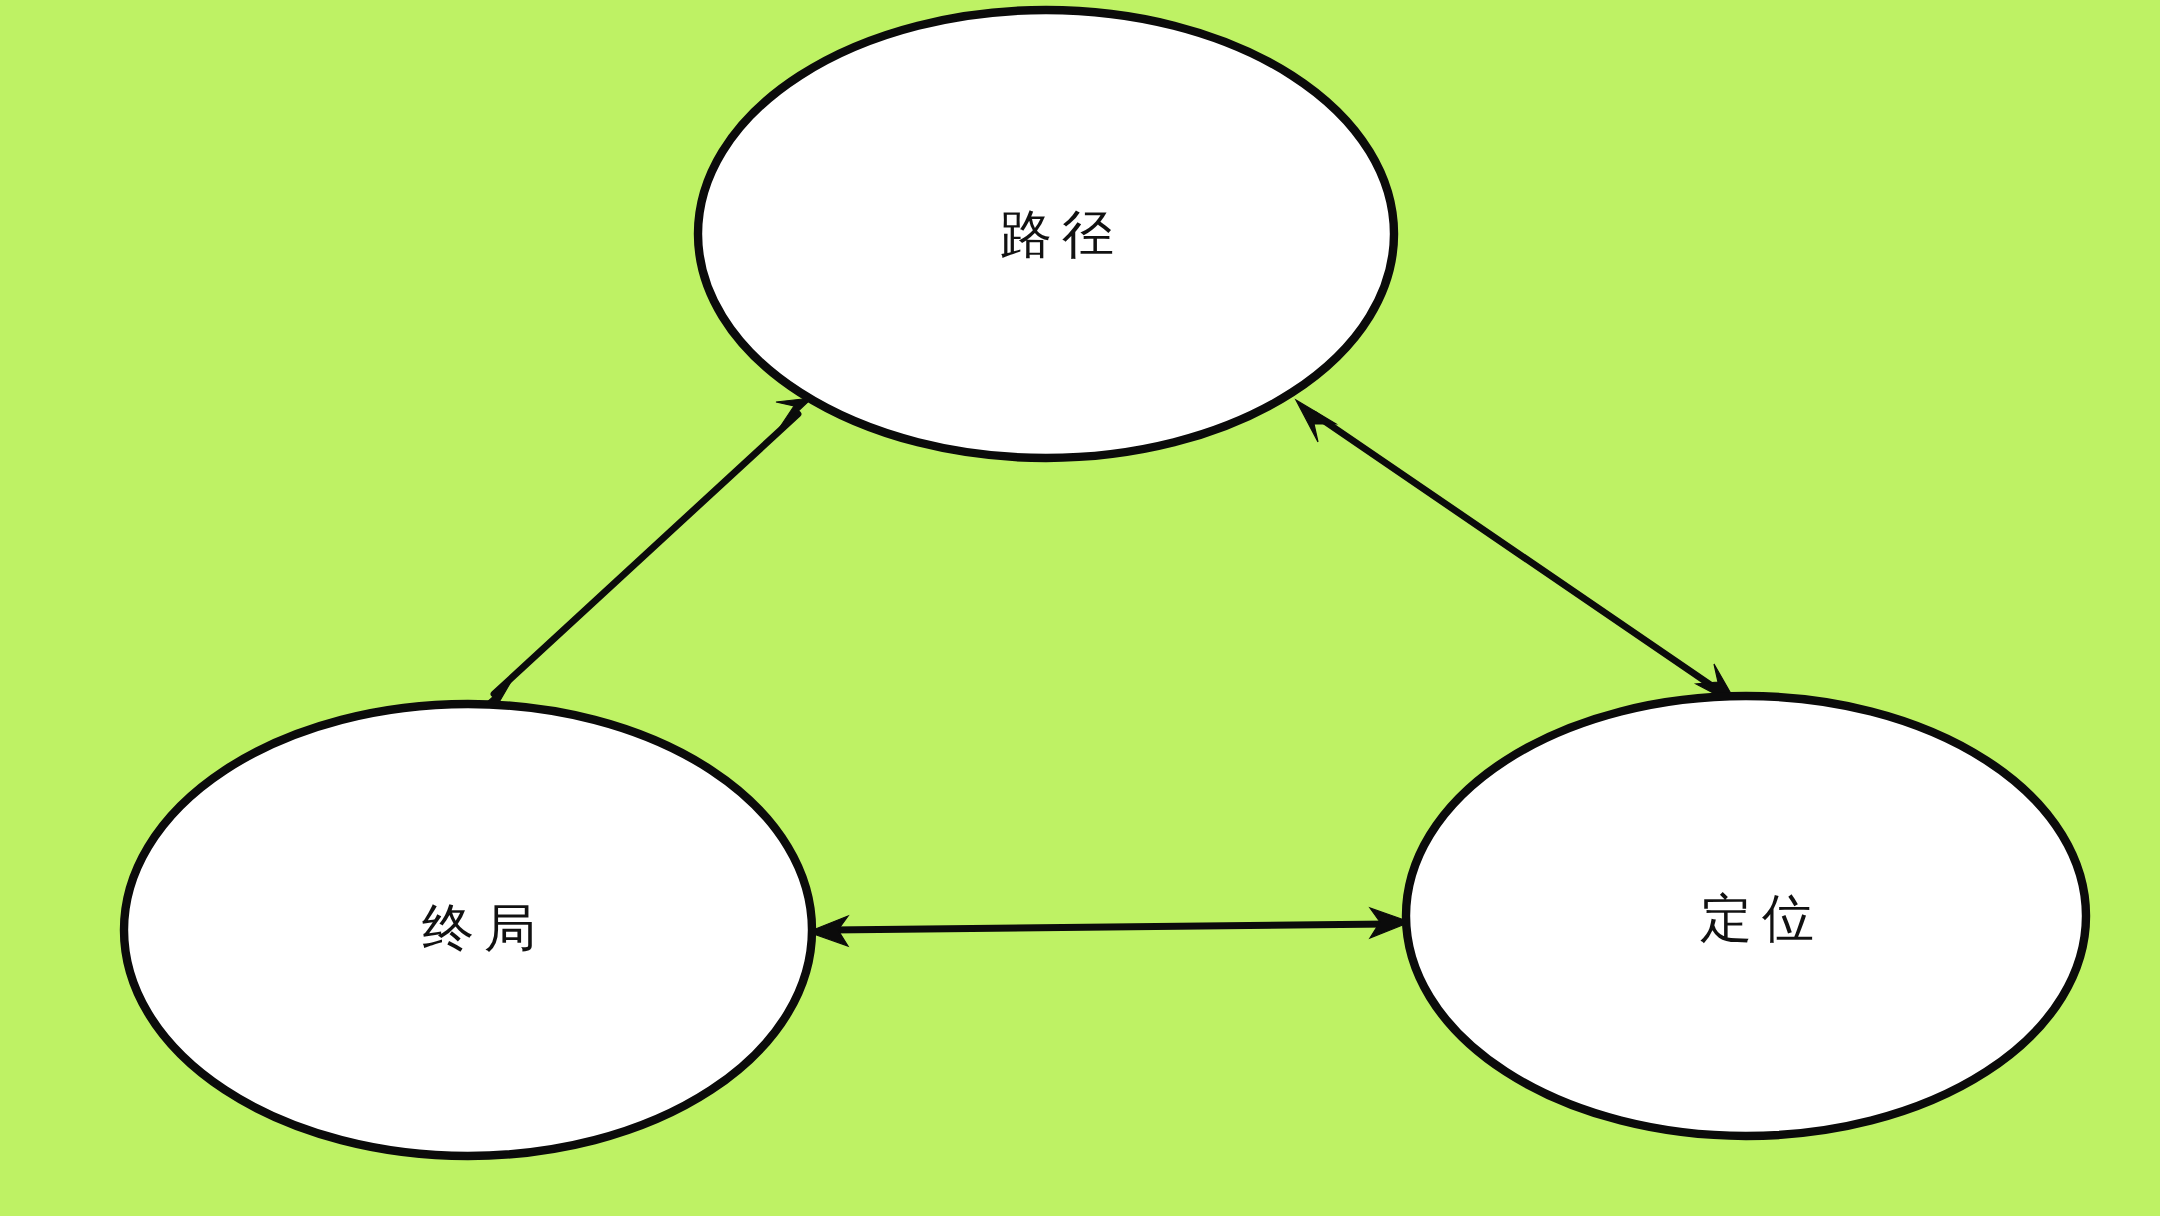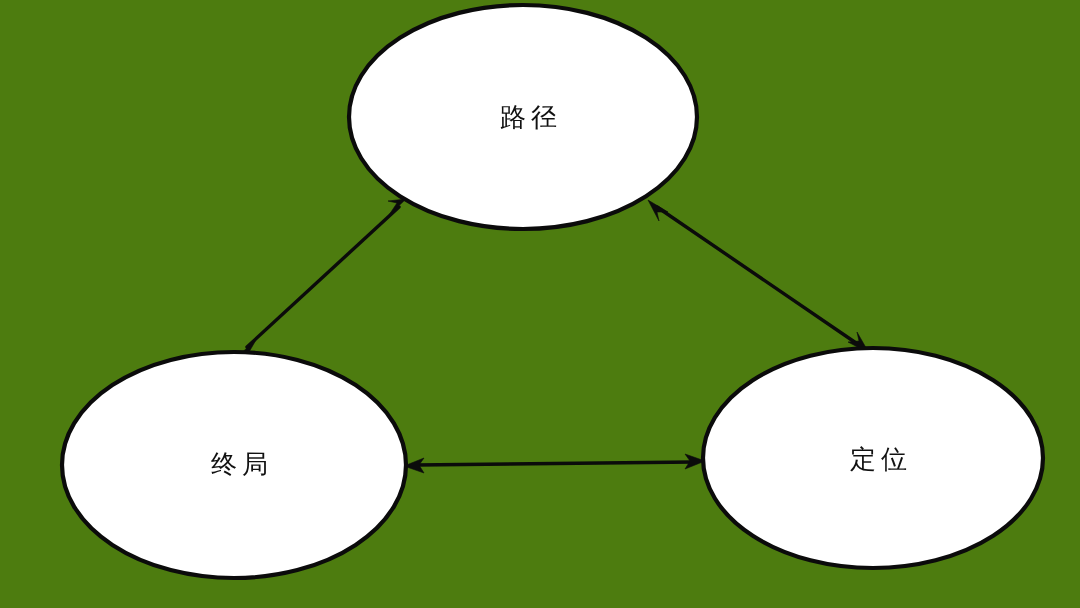--- a/index.html
+++ b/index.html
@@ -7,21 +7,21 @@
     padding: 0;
     background: #ffffff;
   }
   body {
     font-family: "Liberation Serif", "DejaVu Serif", serif;
   }
   #canvas {
     position: relative;
     width: 1080px;
     height: 608px;
-    background: #4d7c0f;
+    background: #bef264;
     overflow: hidden;
   }
   #diagram-svg {
     position: absolute;
     top: 0;
     left: 0;
     width: 1080px;
     height: 608px;
   }
   .node-ellipse {

